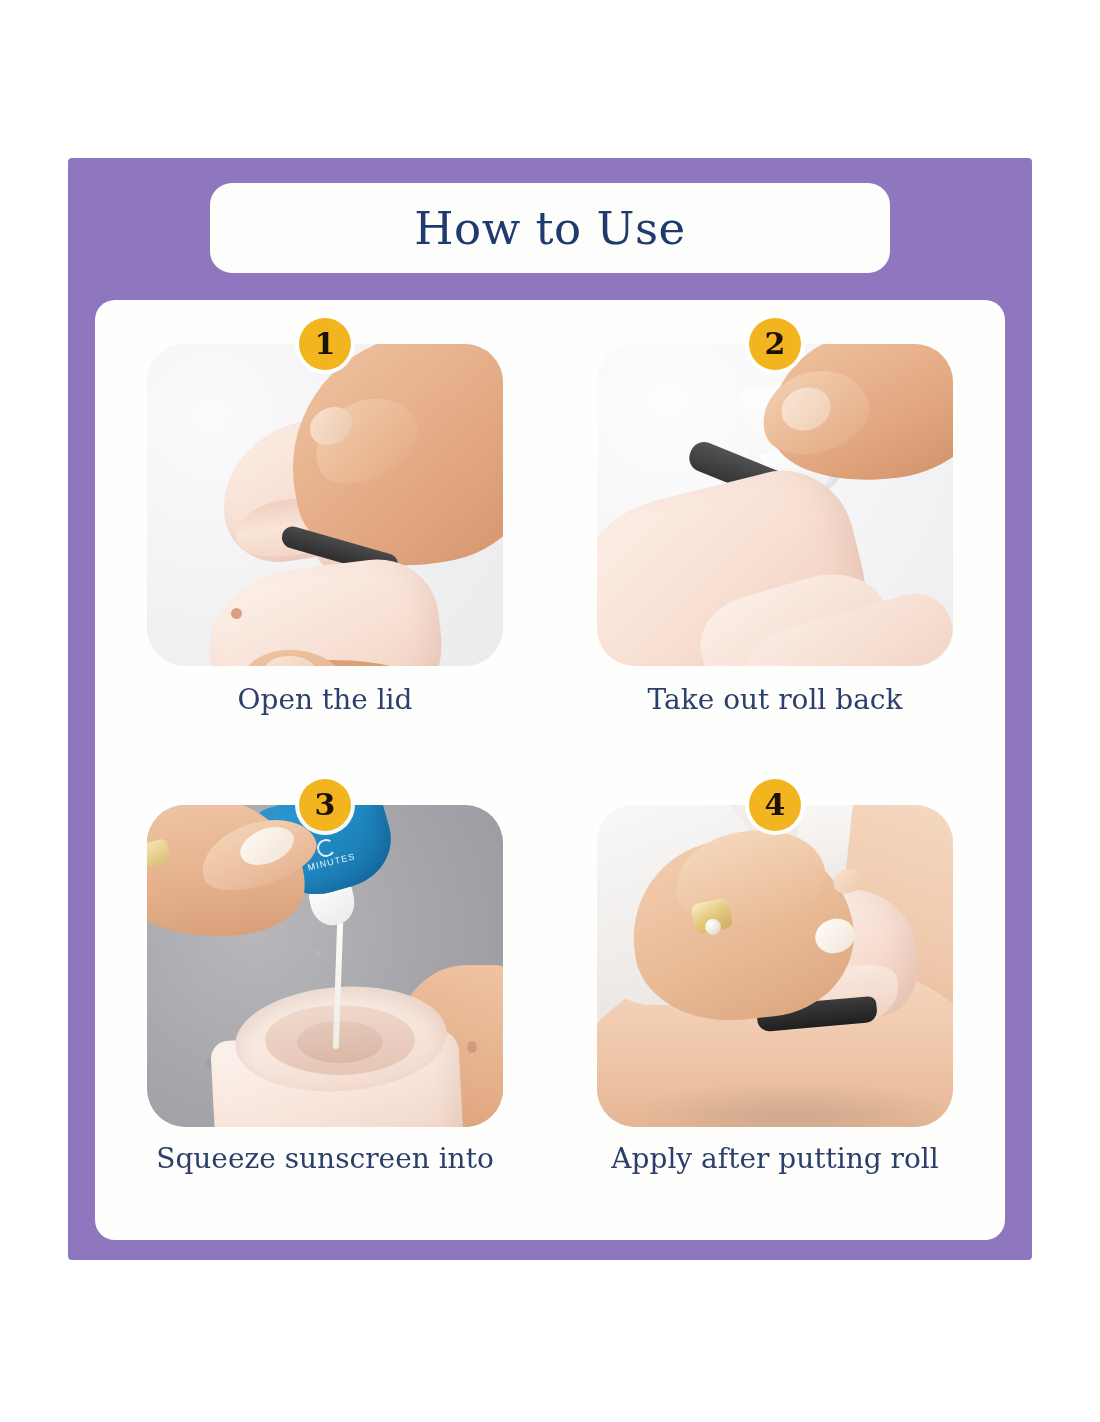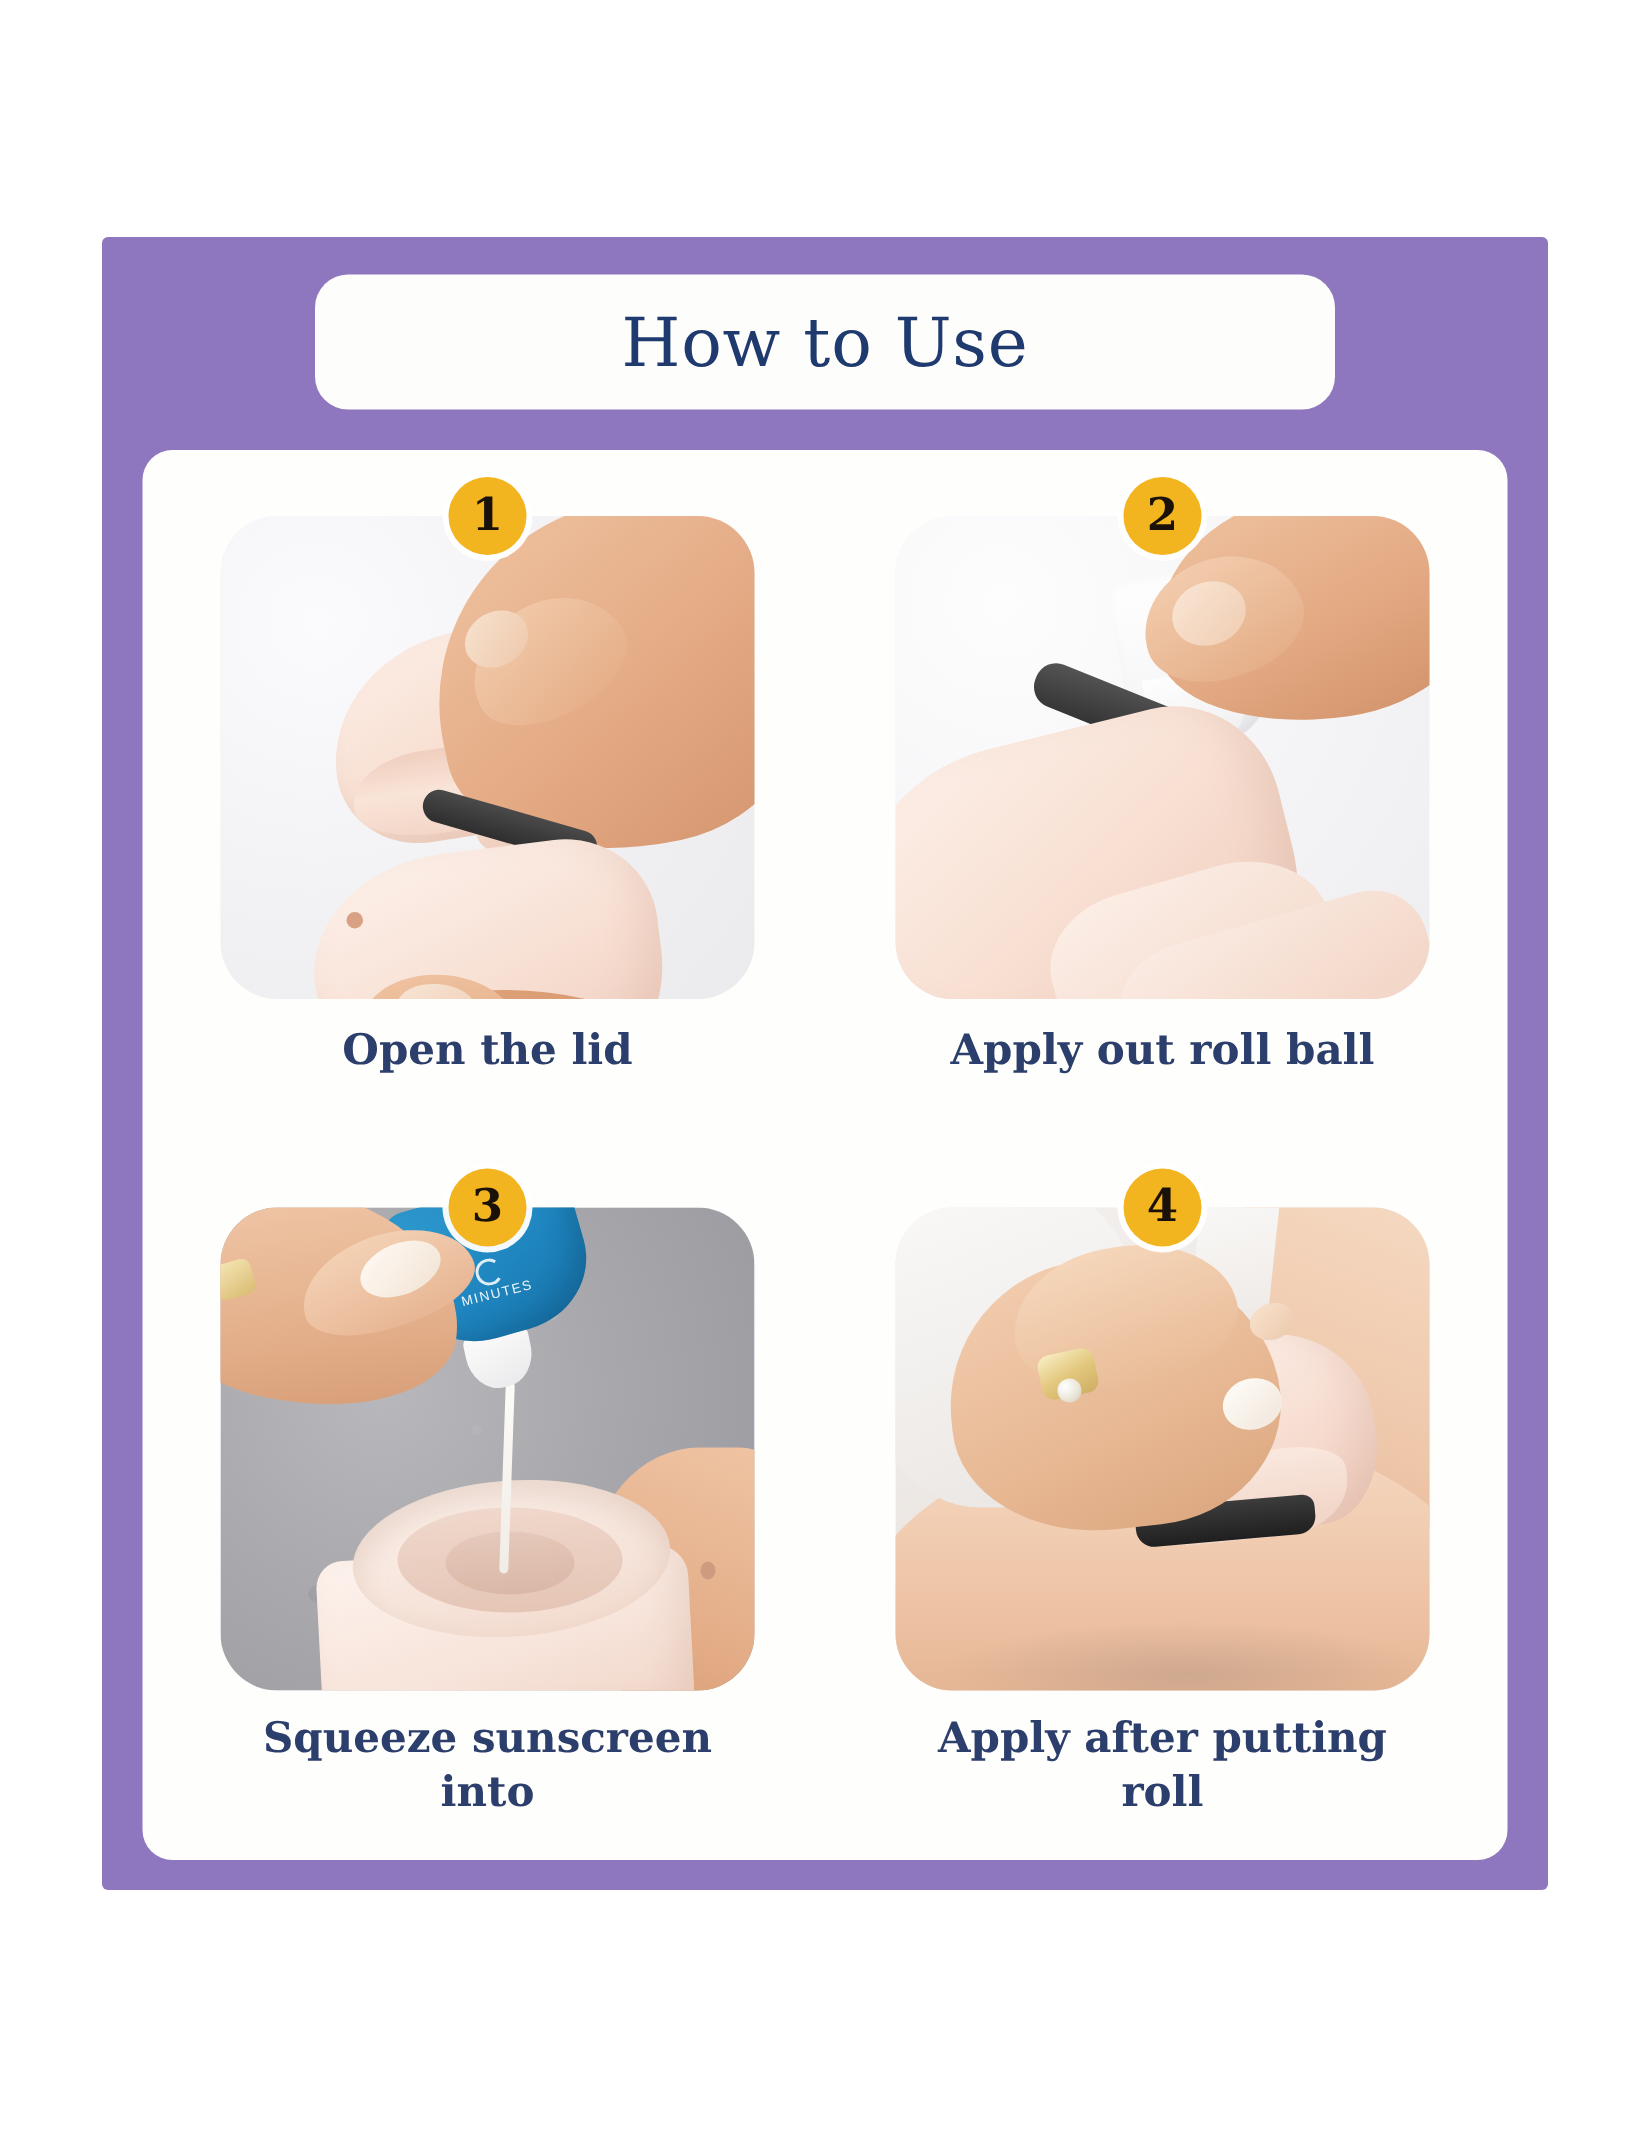--- a/index.html
+++ b/index.html
@@ -121,21 +121,20 @@
   }
 
   .caption {
     margin-top: 16px;
     width: 340px;
     text-align: center;
     font-family: "DejaVu Serif", serif;
     font-size: 28px;
     line-height: 1.28;
     color: #2c3e6b;
-    font-weight: bold;
   }
   .caption.two-line { margin-top: 14px; }
 
   
   .scene { position: absolute; inset: 0; }
 
   
   .s1-bg { position:absolute; inset:0; background:
       radial-gradient(circle at 18% 22%, #fbfbfd 0%, #f1f1f4 55%, #ebebee 100%); }
   .s1-hand-top {
@@ -506,21 +505,21 @@
               <div class="s2-ball-stem"></div>
               <div class="s2-hand"></div>
               <div class="s2-finger"></div>
               <div class="s2-nail"></div>
               <div class="s2-sponge"></div>
               <div class="s2-body"></div>
               <div class="s2-neck"></div>
               <div class="s2-base"></div>
             </div>
           </div>
-          <div class="caption">Apply out roll ball</div>
+          <div class="caption">Take out roll back</div>
         </div>
 
         <div class="step">
           <div class="badge">
             <span class="badge-num">3</span>
           </div>
           <div class="photo">
             <div class="scene">
               <div class="s3-bg"></div>
               <div class="s3-noise"></div>

